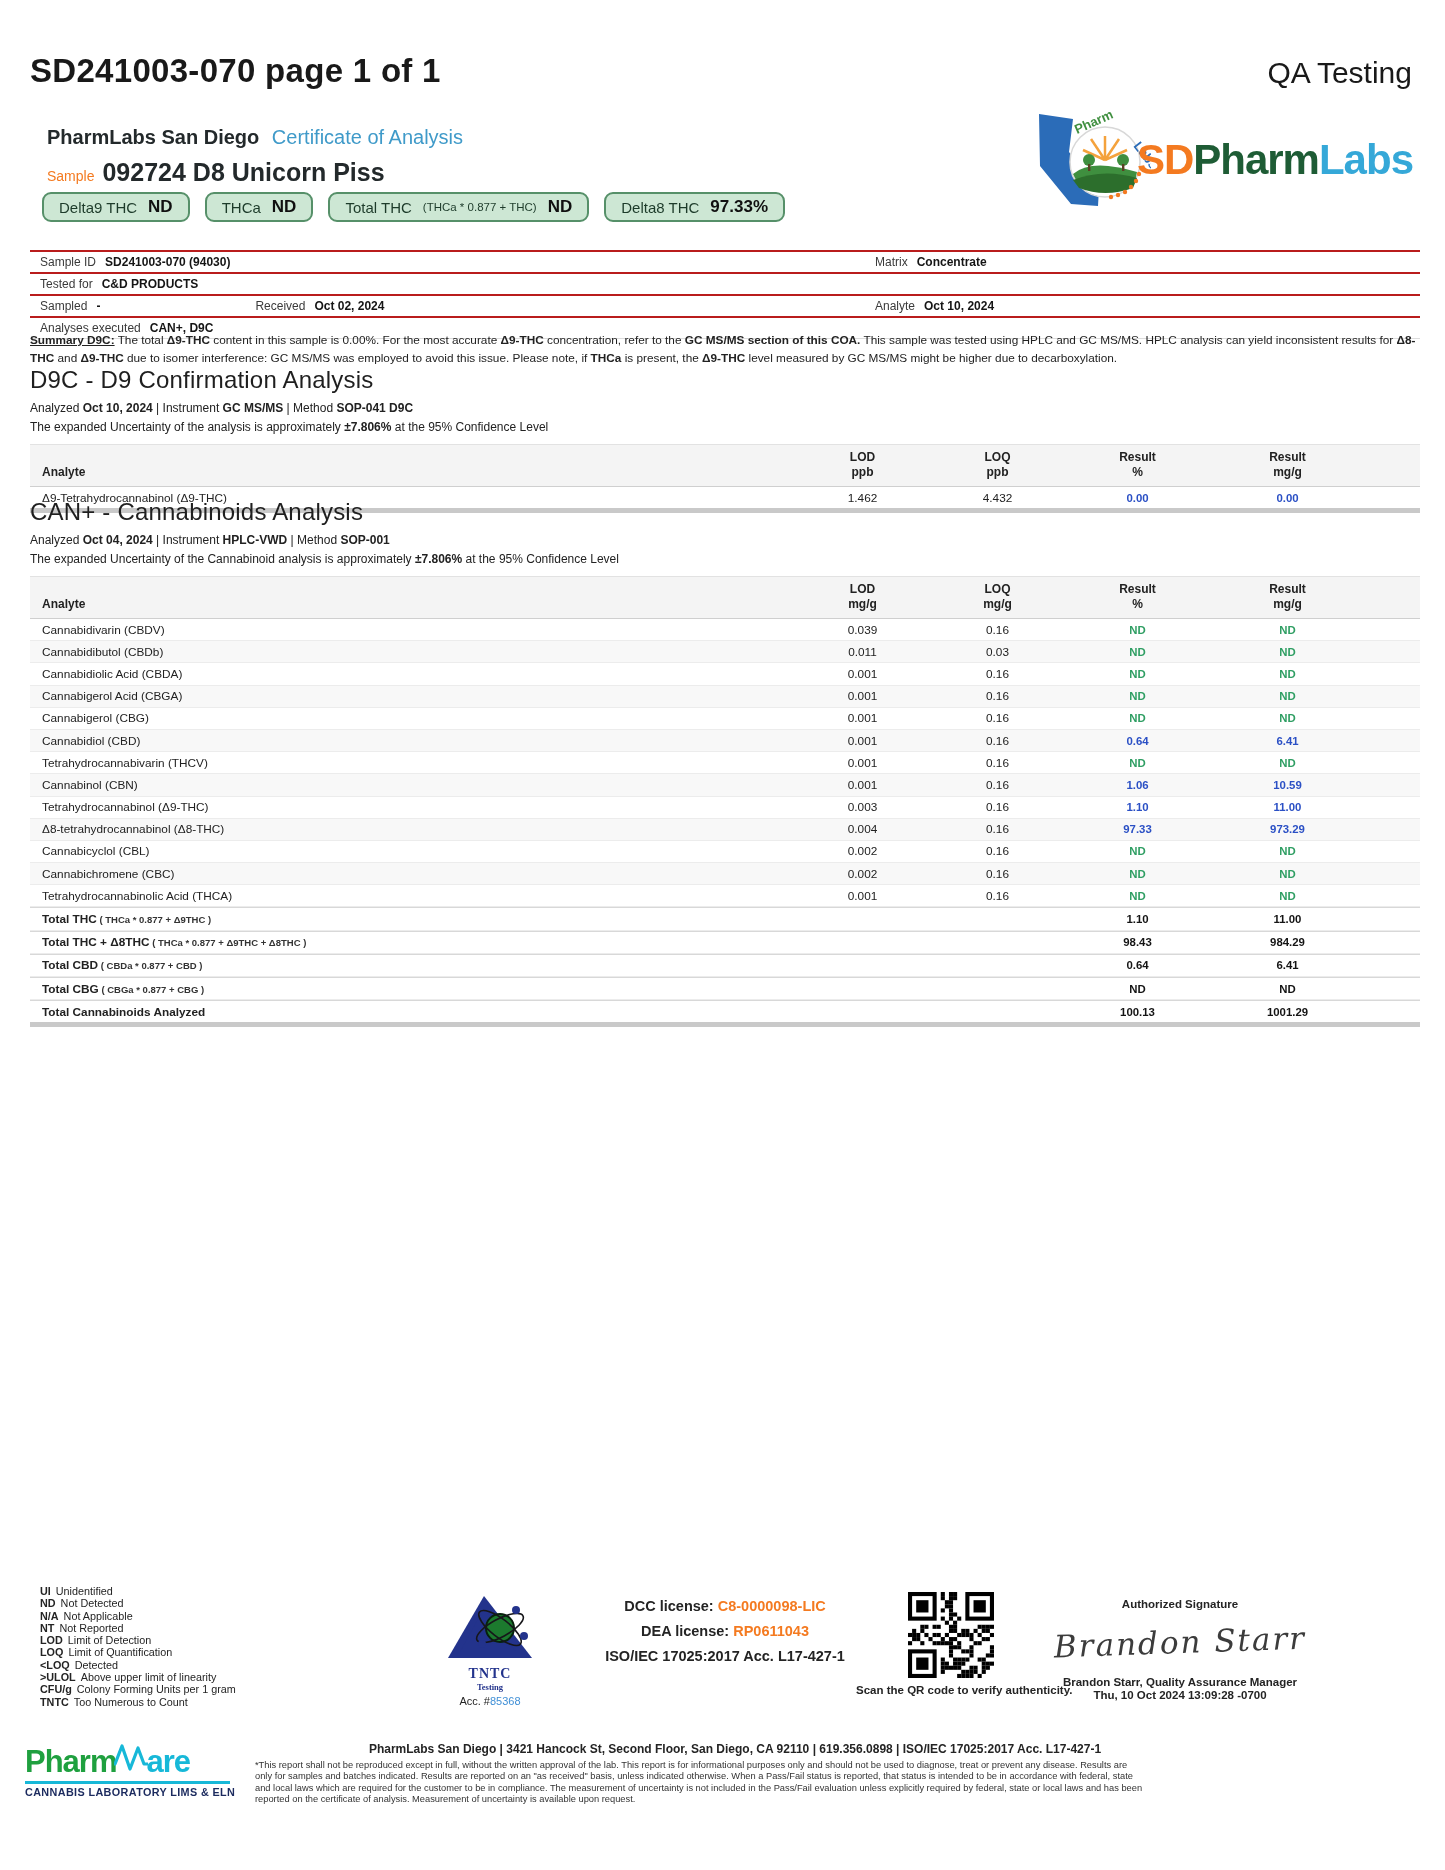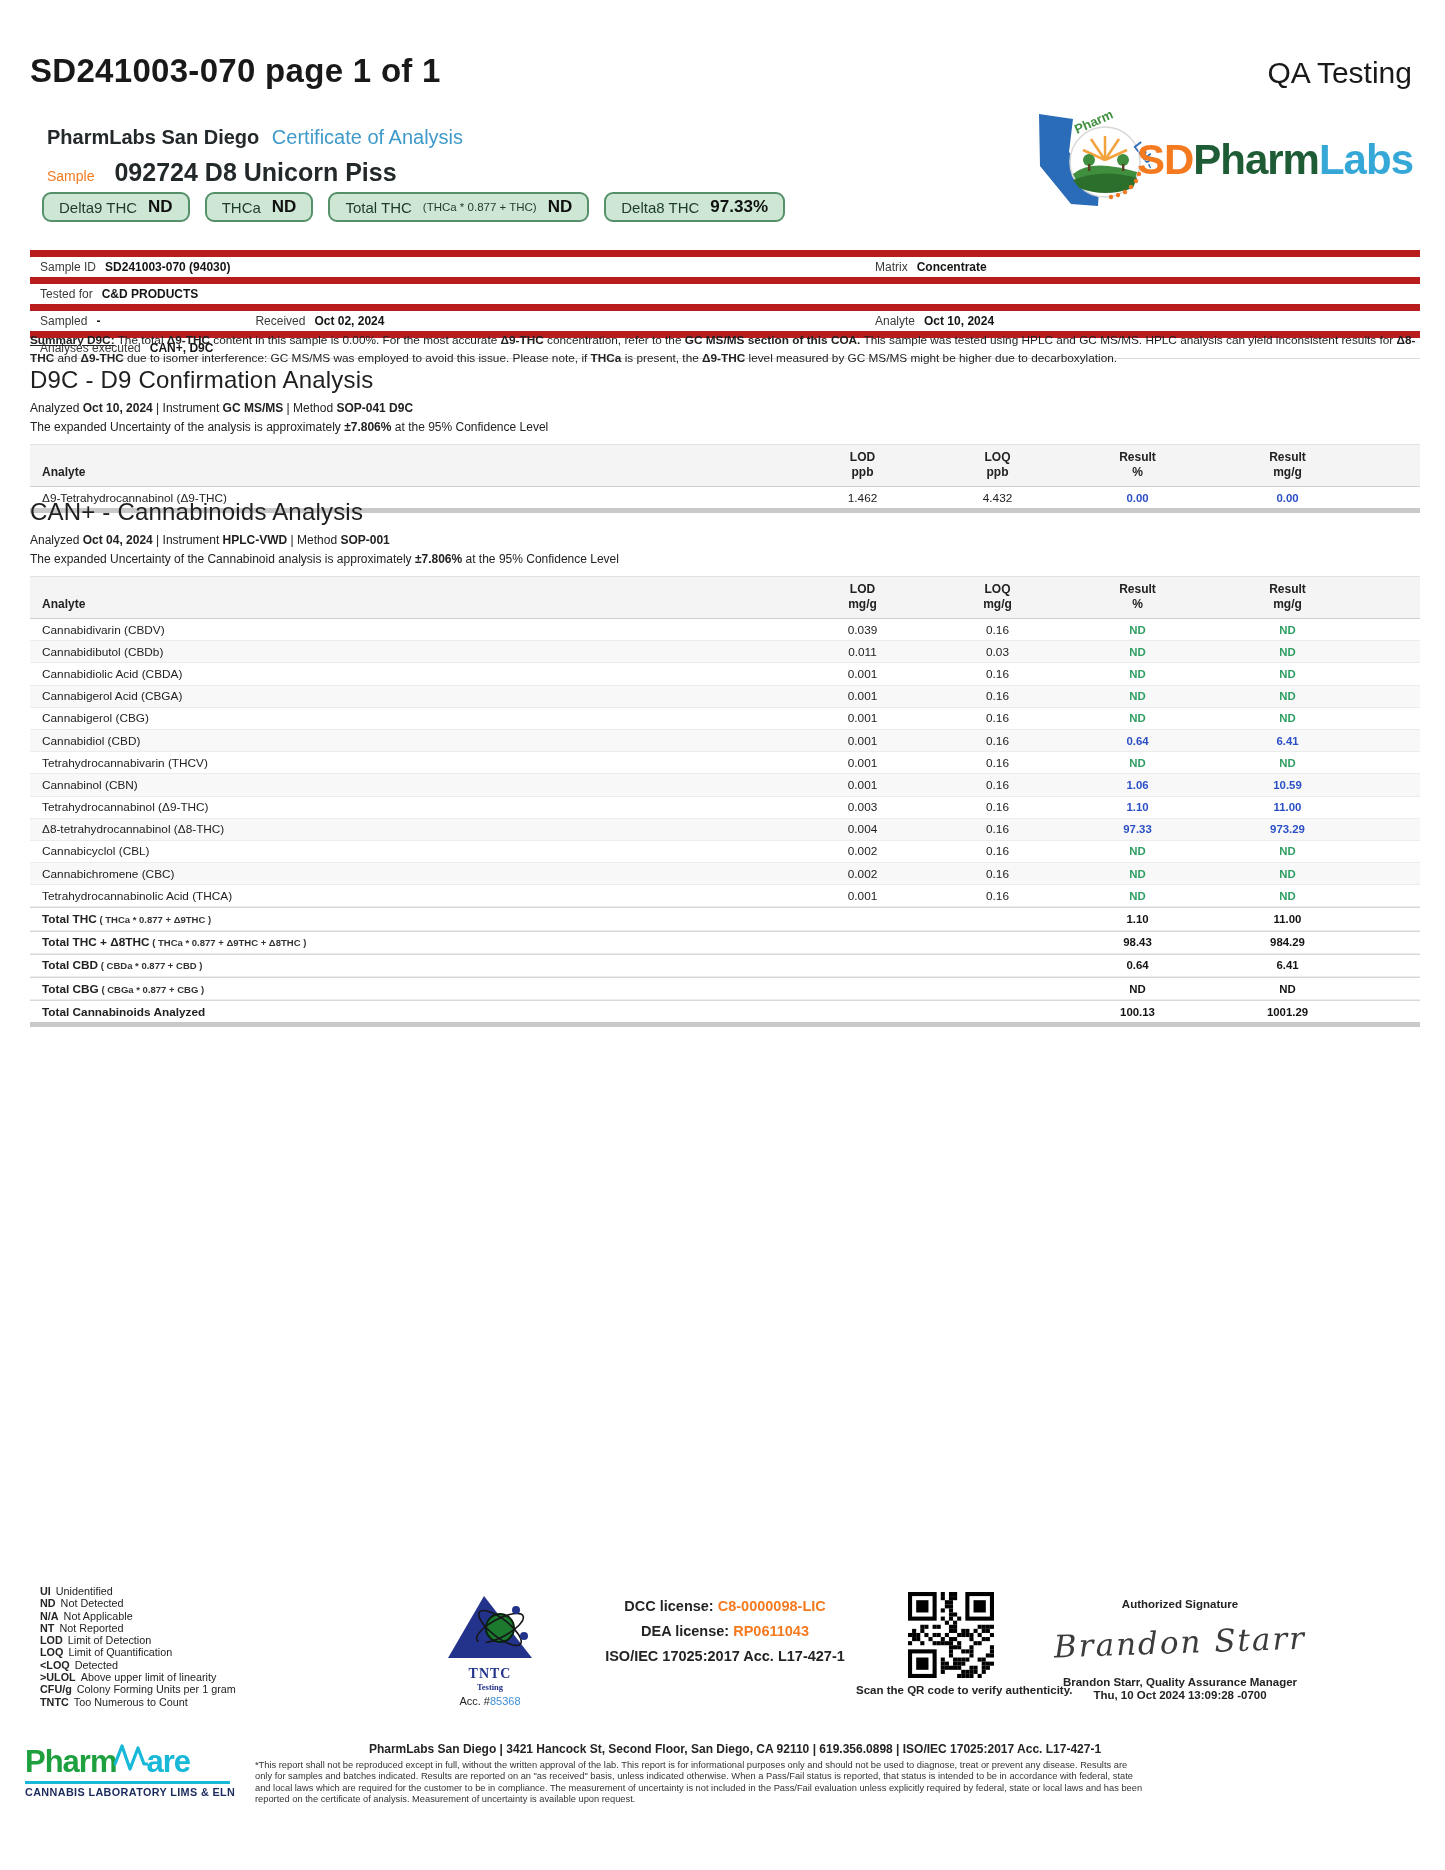--- a/index.html
+++ b/index.html
@@ -8,39 +8,39 @@
   .b{font-weight:bold;}
   .u{text-decoration:underline;}
 
   
   .report-id{position:absolute;left:30px;top:52px;font-size:33px;font-weight:bold;letter-spacing:.3px;color:#191919;}
   .qa-label{position:absolute;right:33px;top:56px;font-size:30px;color:#191919;}
   .lab-line{position:absolute;left:47px;top:126px;font-size:20px;}
   .lab-line .lab{font-weight:bold;color:#23292b;}
   .lab-line .coa{color:#3f9ac9;margin-left:7px;}
   .sample-line{position:absolute;left:47px;top:158px;display:flex;align-items:baseline;}
-  .sample-line .sl{color:#f47a20;font-size:14px;margin-right:20px;}
+  .sample-line .sl{color:#f47a20;font-size:14px;margin-right:8px;}
   .sample-line .sn{font-size:25px;font-weight:bold;color:#23292b;}
 
   
   .sdlogo{position:absolute;right:32px;top:108px;display:flex;align-items:center;}
   .sdlogo .wordmark{font-size:42px;font-weight:bold;letter-spacing:-1px;margin-left:-14px;}
   .sdlogo .p1{color:#f47a20;}
   .sdlogo .p2{color:#1e5c35;}
   .sdlogo .p3{color:#35a8d8;}
 
   
   .badges{position:absolute;left:42px;top:192px;display:flex;gap:15px;}
   .badge{border:2px solid #569069;background:#cde7d4;border-radius:9px;padding:3px 15px;display:flex;align-items:center;gap:11px;font-size:15px;color:#1d3b2a;white-space:nowrap;}
   .badge .bsub{font-size:11.5px;letter-spacing:0;}
   .badge .bval{font-weight:bold;font-size:17px;color:#101010;}
 
   
   .info{position:absolute;left:30px;top:250px;width:1390px;font-size:12px;}
-  .irow{display:flex;border-top:7px solid #b91c1c;padding:3px 10px 3px 10px;align-items:flex-end;}
+  .irow{display:flex;border-top:2px solid #b91c1c;padding:3px 10px 3px 10px;align-items:flex-end;}
   .irow:last-child{border-bottom:1px solid #dcdcdc;}
   .irow .lft{flex:1;display:flex;align-items:baseline;}
   .irow .rgt{width:535px;display:flex;align-items:baseline;}
   .pair{display:flex;align-items:baseline;}
   .pair .plabel{color:#3a3a3a;margin-right:9px;}
   .pair .pval{font-weight:bold;color:#151515;}
   .pair.received{margin-left:155px;}
 
   
   .summary{position:absolute;left:30px;top:331px;width:1392px;font-size:11.8px;line-height:1.55;color:#222;}

